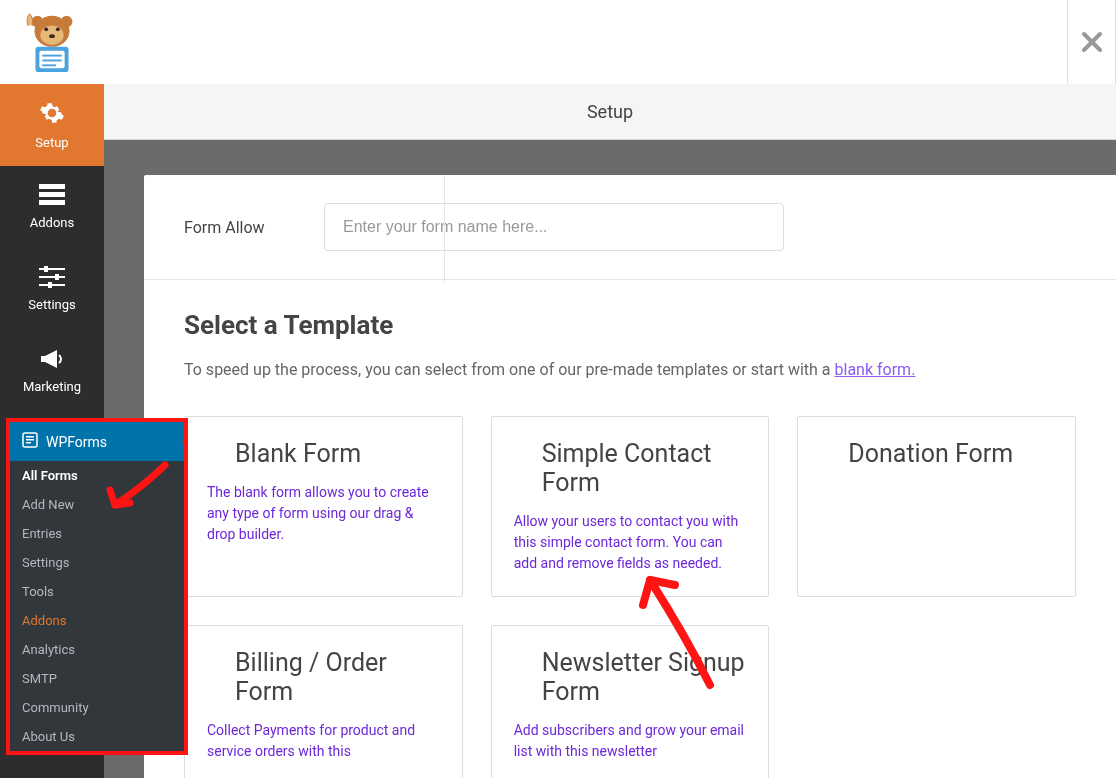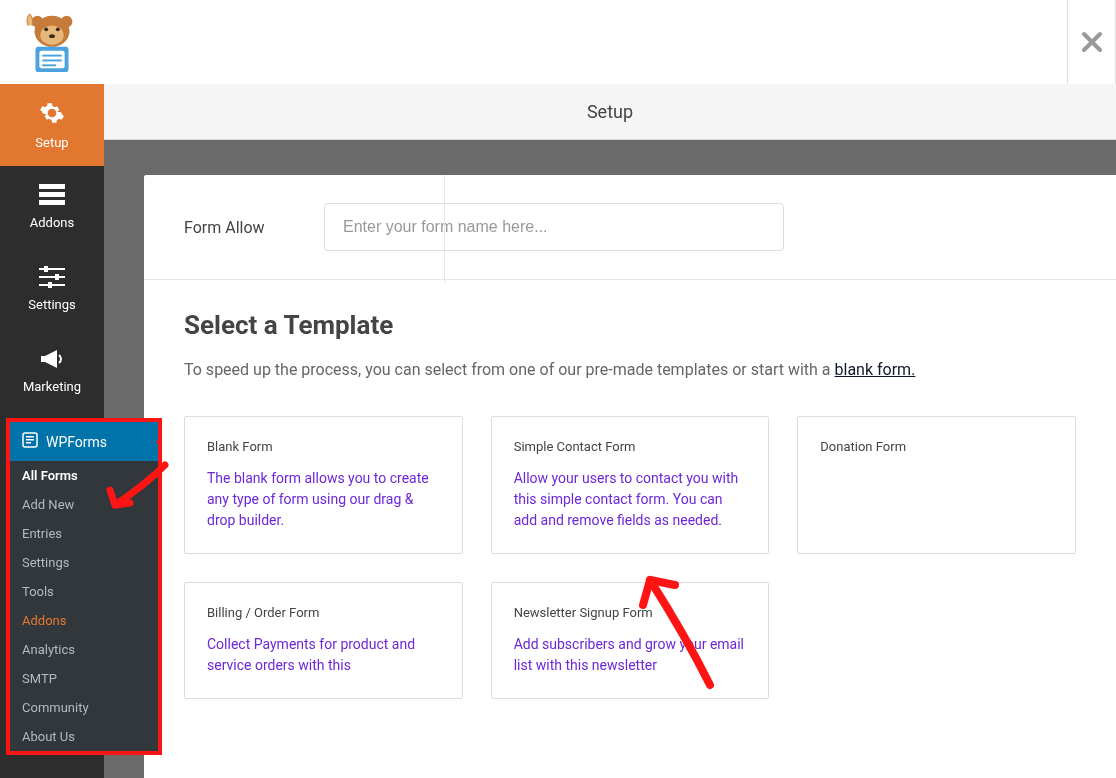--- a/index.html
+++ b/index.html
@@ -29,30 +29,30 @@
 
 .form-name-row { display: flex; align-items: center; padding: 28px 40px; border-bottom: 1px solid #e5e5e5; }
 .form-name-label { width: 140px; font-size: 16px; color: #444; }
 .form-name-input { flex: 0 0 460px; height: 48px; border: 1px solid #ddd; border-radius: 4px; padding: 0 18px; font-size: 16px; color: #444; }
 .form-name-input::placeholder { color: #999; }
 
 
 .template-section { padding: 30px 40px; }
 .template-heading { font-size: 26px; color: #444; margin-bottom: 18px; }
 .template-subtext { font-size: 16px; color: #666; line-height: 1.5; }
-.template-subtext a { color: #0f172a; text-decoration: underline; }
+.template-subtext a { color: #8b5cf6; text-decoration: underline; }
 
 
 .template-grid { display: grid; grid-template-columns: repeat(3, 1fr); gap: 28px; margin-top: 34px; }
 .template-card { border: 1px solid #ddd; border-radius: 2px; padding: 22px 22px; }
-.template-card-title { font-size: 13px; color: #444; margin-bottom: 14px; }
+.template-card-title { font-size: 25px; color: #444; margin-bottom: 14px; margin-left: 28px; }
 .template-card-desc { font-size: 14px; color: #6d28d9; line-height: 1.5; }
 
 
-.wp-submenu { position: absolute; left: 6px; top: 418px; width: 156px; background: #32373c; border: 4px solid #ff1414; z-index: 20; }
+.wp-submenu { position: absolute; left: 6px; top: 418px; width: 182px; background: #32373c; border: 4px solid #ff1414; z-index: 20; }
 .wp-submenu-header { background: #0073aa; color: #fff; padding: 10px 12px; font-size: 14px; display: flex; align-items: center; gap: 8px; position: relative; }
 .wp-submenu-header::after { content: ''; position: absolute; right: -4px; top: 50%; transform: translateY(-50%); border: 6px solid transparent; border-right-color: #ff1414; }
 .wp-submenu-item { padding: 7px 12px; font-size: 13px; color: #b3b9be; cursor: pointer; }
 .wp-submenu-item.active { color: #fff; font-weight: 600; }
 .wp-submenu-item.highlight { color: #e27730; }
 
 
 .arrow1 { position: absolute; left: 95px; top: 455px; z-index: 30; pointer-events: none; }
 .arrow2 { position: absolute; left: 615px; top: 555px; z-index: 30; pointer-events: none; }
 

